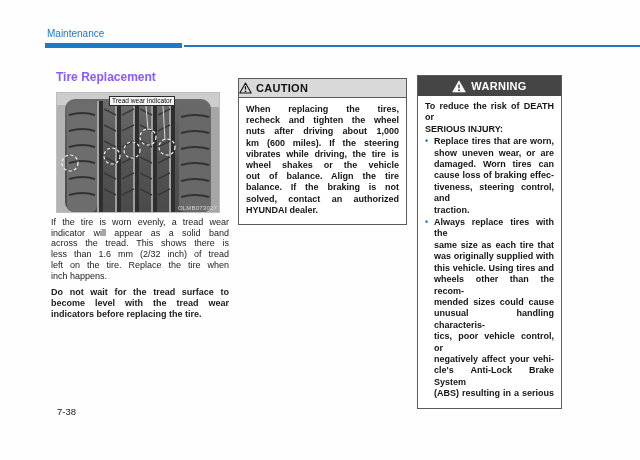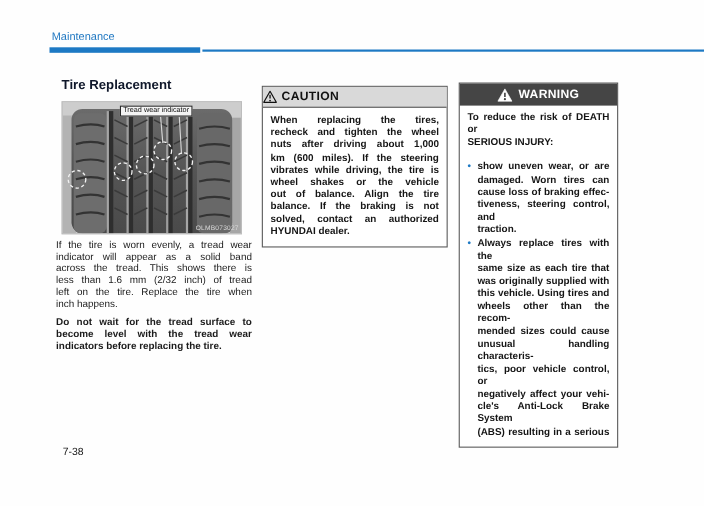--- a/index.html
+++ b/index.html
@@ -4,21 +4,21 @@
 <style>
   * { margin:0; padding:0; box-sizing:border-box; }
   html,body { width:640px; height:460px; background:#ffffff; font-family:"Liberation Sans", sans-serif; }
   .page { position:relative; width:640px; height:460px; background:#fefefe; overflow:hidden; }
 
   
   .chapter { position:absolute; left:47px; top:28px; font-size:10px; color:#2279c2; }
   .rule-thick { position:absolute; left:45px; top:43px; width:137px; height:5px; background:#1d79c4; }
   .rule-thin  { position:absolute; left:184px; top:45px; width:456px; height:1.5px; background:#1d79c4; }
 
-  .section-title { position:absolute; left:56px; top:70px; font-size:12px; font-weight:bold; color:#0f172a; }
+  .section-title { position:absolute; left:56px; top:70px; font-size:12px; font-weight:bold; color:#8b5cf6; }
 
   
   .figure { position:absolute; left:56px; top:92px; width:164px; height:121px; border:1px solid #bdbdbd; background:#cdcdcd; }
   .figure svg { display:block; }
   .figure-label { position:absolute; left:52px; top:3px; background:#f4f4f4; border:1px solid #2b2b2b; font-size:6.6px; line-height:8px; padding:0 2px; color:#111; white-space:nowrap; }
   .figure-code { position:absolute; right:2px; bottom:1px; font-size:6px; color:#d9d9d9; letter-spacing:.2px; }
 
   
   .col-text { position:absolute; left:51px; top:217px; width:178px; font-size:9px; line-height:10.7px; color:#1b1b1b; }
   .para + .para { margin-top:6px;font-weight:bold; }
@@ -28,21 +28,21 @@
 
   
   .caution-box { position:absolute; left:238px; top:78px; width:169px; border:1px solid #5a5a5a; background:#fff; }
   .caution-header { height:19px; background:#d9d9d9; border-bottom:1px solid #5a5a5a; display:flex; align-items:center; justify-content:flex-start; gap:4px; font-size:11px; font-weight:bold; color:#111; letter-spacing:.3px; }
   .caution-body { padding:6px 7px 8px 7px; font-size:9px; font-weight:bold; line-height:11.2px; color:#151515; }
 
   
   .warning-box { position:absolute; left:417px; top:75px; width:145px; border:1px solid #5a5a5a; background:#fff; }
   .warning-header { height:20px; background:#454545; display:flex; align-items:center; justify-content:center; gap:5px; font-size:11px; font-weight:bold; color:#ffffff; letter-spacing:.3px; }
   .warning-body { padding:5px 7px 8px 7px; font-size:9px; font-weight:bold; line-height:11.4px; color:#151515; }
-  .warning-intro { margin-bottom:11px; }
+  .warning-intro { margin-bottom:1px; }
   .bullet-row { display:flex; margin-top:1px; }
   .bullet-marker { flex:none; width:9px; color:#1d79c4; font-size:9px; line-height:11.4px; }
   .bullet-text { flex:1; }
 
   .page-number { position:absolute; left:57px; top:406px; font-size:9.5px; color:#222; }
 
   .icon svg { display:block; }
 </style>
 </head>
 <body>
@@ -194,20 +194,21 @@
       <span>WARNING</span>
     </div>
     <div class="warning-body">
       <div class="warning-intro">
           <div class="jline">To reduce the risk of DEATH or</div>
           <div class="jline jline-last">SERIOUS INJURY:</div>
         </div>
       <div class="bullet-row">
         <span class="bullet-marker">•</span>
         <div class="bullet-text">
+            <div class="jline">Replace tires that are worn,</div>
             <div class="jline">show uneven wear, or are</div>
             <div class="jline">damaged. Worn tires can</div>
             <div class="jline">cause loss of braking effec-</div>
             <div class="jline">tiveness, steering control, and</div>
             <div class="jline jline-last">traction.</div>
           </div>
       </div>
       <div class="bullet-row">
         <span class="bullet-marker">•</span>
         <div class="bullet-text">

